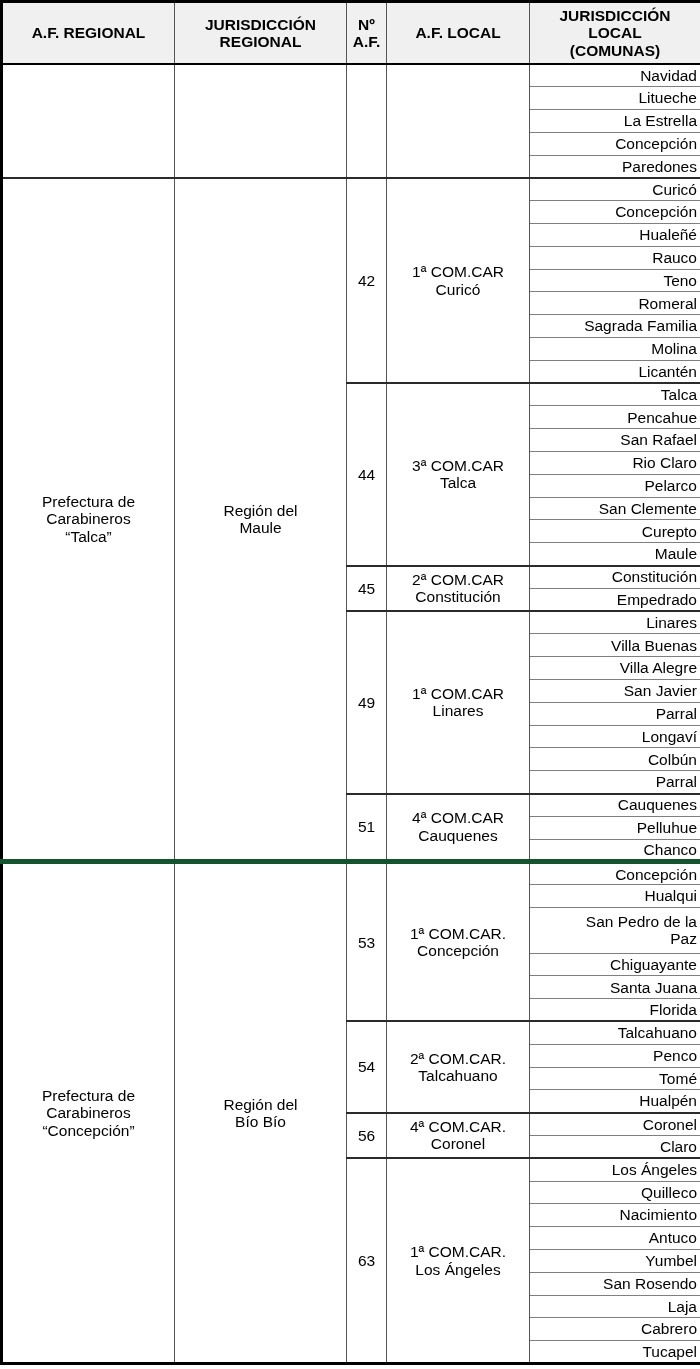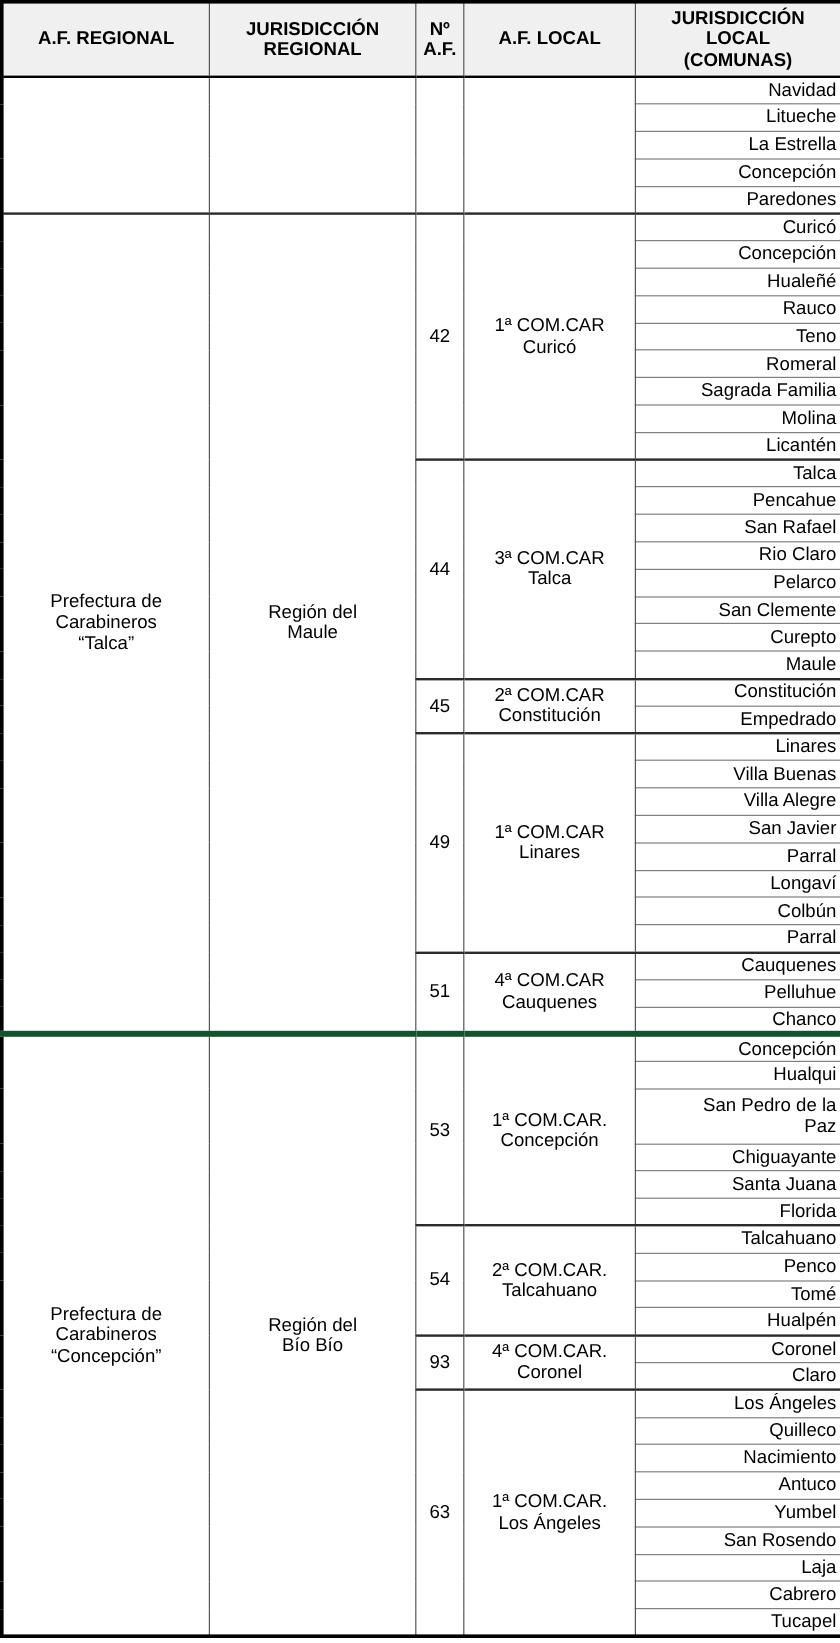--- a/index.html
+++ b/index.html
@@ -240,21 +240,21 @@
         <td class="com">Penco</td>
       </tr>
     <tr>
         <td class="com">Tomé</td>
       </tr>
     <tr>
         <td class="com">Hualpén</td>
       </tr>
 
     <tr>
-      <td class="gs" rowspan="2">93</td>
+      <td class="gs" rowspan="2">56</td>
       <td class="gs" rowspan="2">4ª COM.CAR.
 Coronel</td>
       <td class="com gs">Coronel</td>
     </tr>
     <tr>
         <td class="com">Claro</td>
       </tr>
 
     <tr>
       <td class="gs" rowspan="9">63</td>

